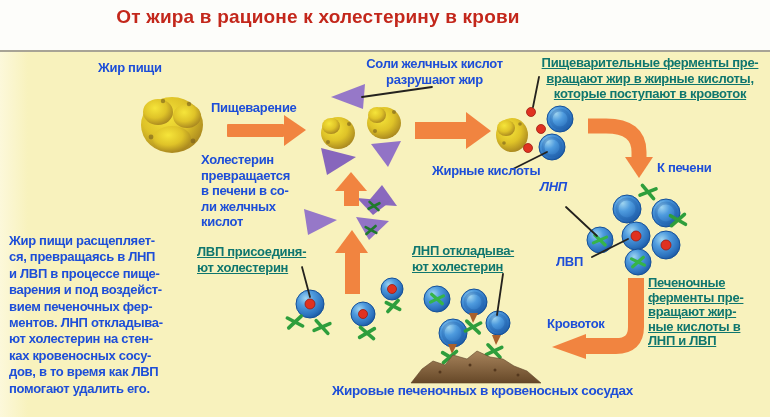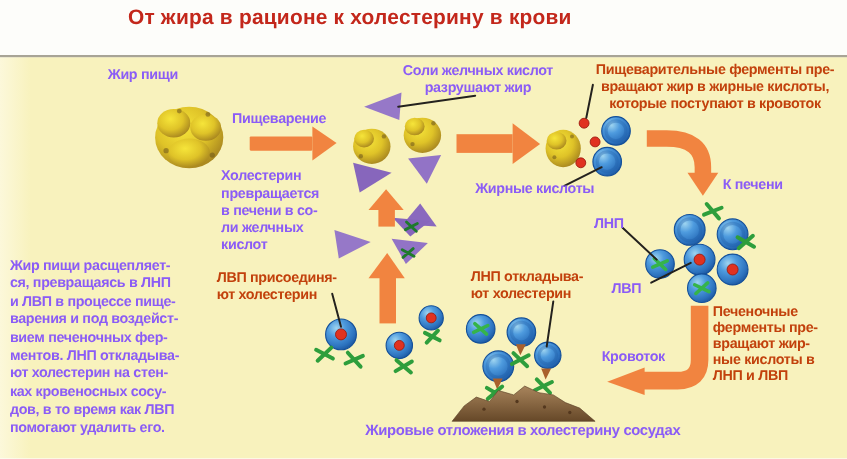--- a/index.html
+++ b/index.html
@@ -12,24 +12,24 @@
     position:absolute;left:0;top:50px;width:770px;height:367px;
     border-top:2px solid #a8a496;box-sizing:border-box;
     background:linear-gradient(90deg,#FCF8DA 0px,#F8F2BD 28px,#F8F2BD 100%);
   }
   .title{
     position:absolute;left:0;top:6px;width:636px;text-align:center;
     font-size:19px;font-weight:700;color:#C3271B;letter-spacing:.2px;
   }
   svg.layer{position:absolute;left:0;top:0;}
   .lbl{
-    position:absolute;font-size:13px;font-weight:700;color:#8b5cf6;
+    position:absolute;font-size:13px;font-weight:700;color:#1d4ed8;
     letter-spacing:-0.3px;line-height:15.5px;white-space:pre-line;
   }
-  .red{color:#c2410c;}
+  .red{color:#0f766e;text-decoration:underline;}
   .center{text-align:center;}
   .right{}
   .para{line-height:16.4px;}
   .caption{font-size:13.5px;}
   
   .sp{fill:url(#gSphere);stroke:#14509A;stroke-width:1;}
   .spin{fill:none;stroke:#1C55A0;stroke-width:3;opacity:.3;}
   .rd{fill:#E03220;stroke:#9C1B10;stroke-width:.8;}
   .xm{stroke:#2E9E3C;stroke-width:3.6;stroke-linecap:round;fill:none;}
   .xs{stroke:#35B44A;stroke-width:3.2;stroke-linecap:round;fill:none;}
@@ -239,31 +239,31 @@
   <div class="lbl" style="left:211px;top:100px;">Пищеварение</div>
   <div class="lbl center" style="left:352px;top:56px;width:165px;">Соли желчных кислот
 разрушают жир</div>
   <div class="lbl" style="left:432px;top:163px;">Жирные кислоты</div>
   <div class="lbl" style="left:201px;top:152px;">Холестерин
 превращается
 в печени в со-
 ли желчных
 кислот</div>
   <div class="lbl" style="left:657px;top:160px;">К печени</div>
-  <div class="lbl" style="left:540px;top:195px;">ЛНП</div>
+  <div class="lbl" style="left:540px;top:179px;font-style:italic;">ЛНП</div>
   <div class="lbl" style="left:556px;top:254px;">ЛВП</div>
   <div class="lbl" style="left:547px;top:316px;text-align:center;">Кровоток</div>
-  <div class="lbl caption" style="left:332px;top:383px;">Жировые отложения в холестерину сосудах</div>
+  <div class="lbl caption" style="left:332px;top:383px;">Жировые печеночных в кровеносных сосудах</div>
 
   <div class="lbl red center" style="left:530px;top:55px;width:240px;">Пищеварительные ферменты пре-
 вращают жир в жирные кислоты,
 которые поступают в кровоток</div>
   <div class="lbl red" style="left:197px;top:244px;">ЛВП присоединя-
 ют холестерин</div>
-  <div class="lbl red" style="left:428px;top:243px;">ЛНП откладыва-
+  <div class="lbl red" style="left:412px;top:243px;">ЛНП откладыва-
 ют холестерин</div>
   <div class="lbl red right" style="left:648px;top:276px;width:120px;line-height:14.6px;">Печеночные
 ферменты пре-
 вращают жир-
 ные кислоты в
 ЛНП и ЛВП</div>
 
   <div class="lbl para" style="left:9px;top:233px;width:170px;">Жир пищи расщепляет-
 ся, превращаясь в ЛНП
 и ЛВП в процессе пище-

